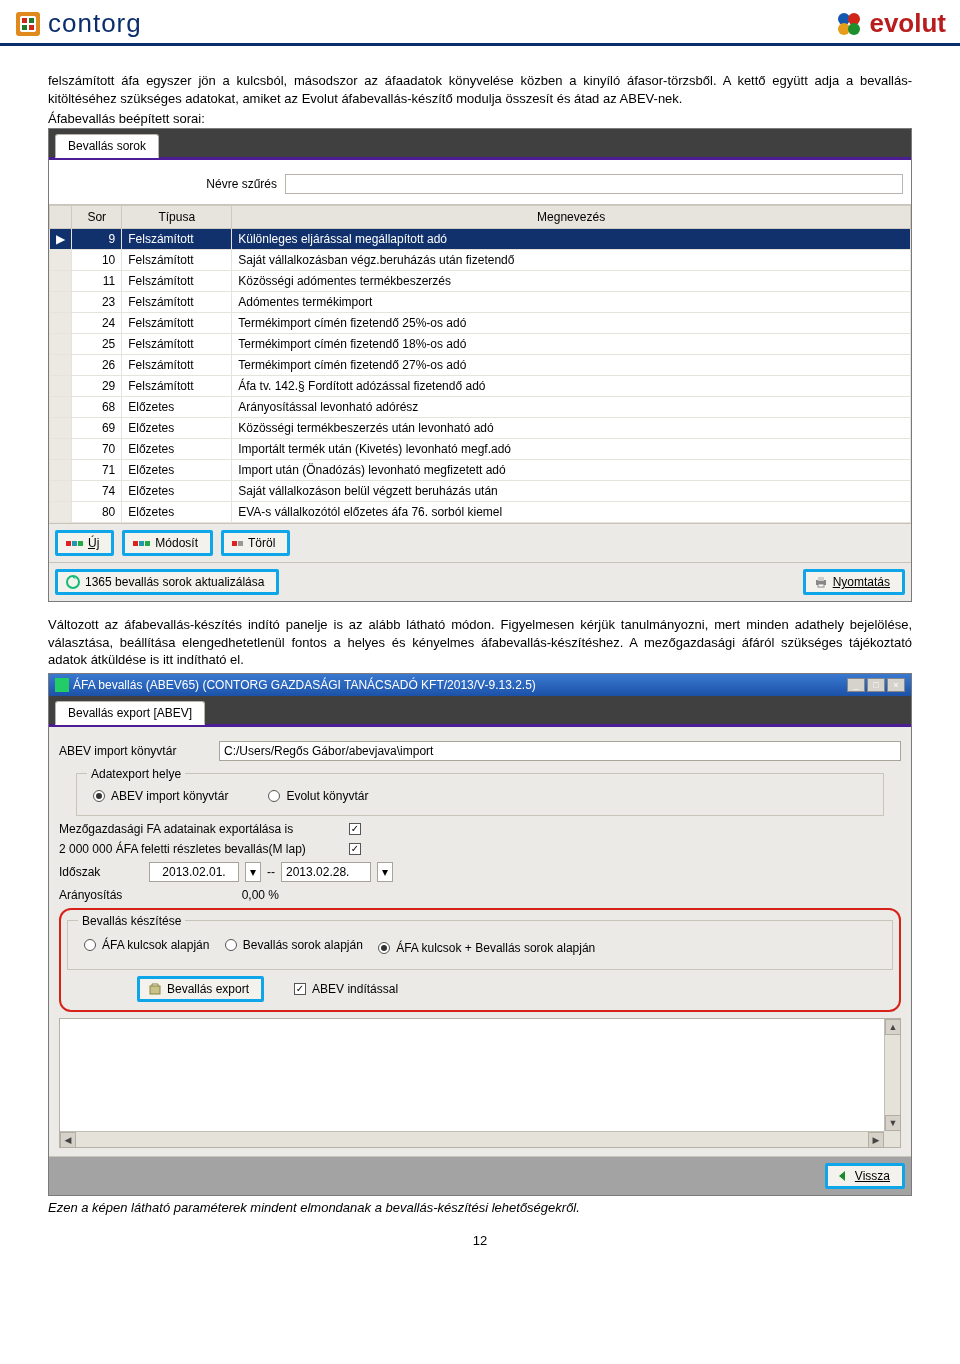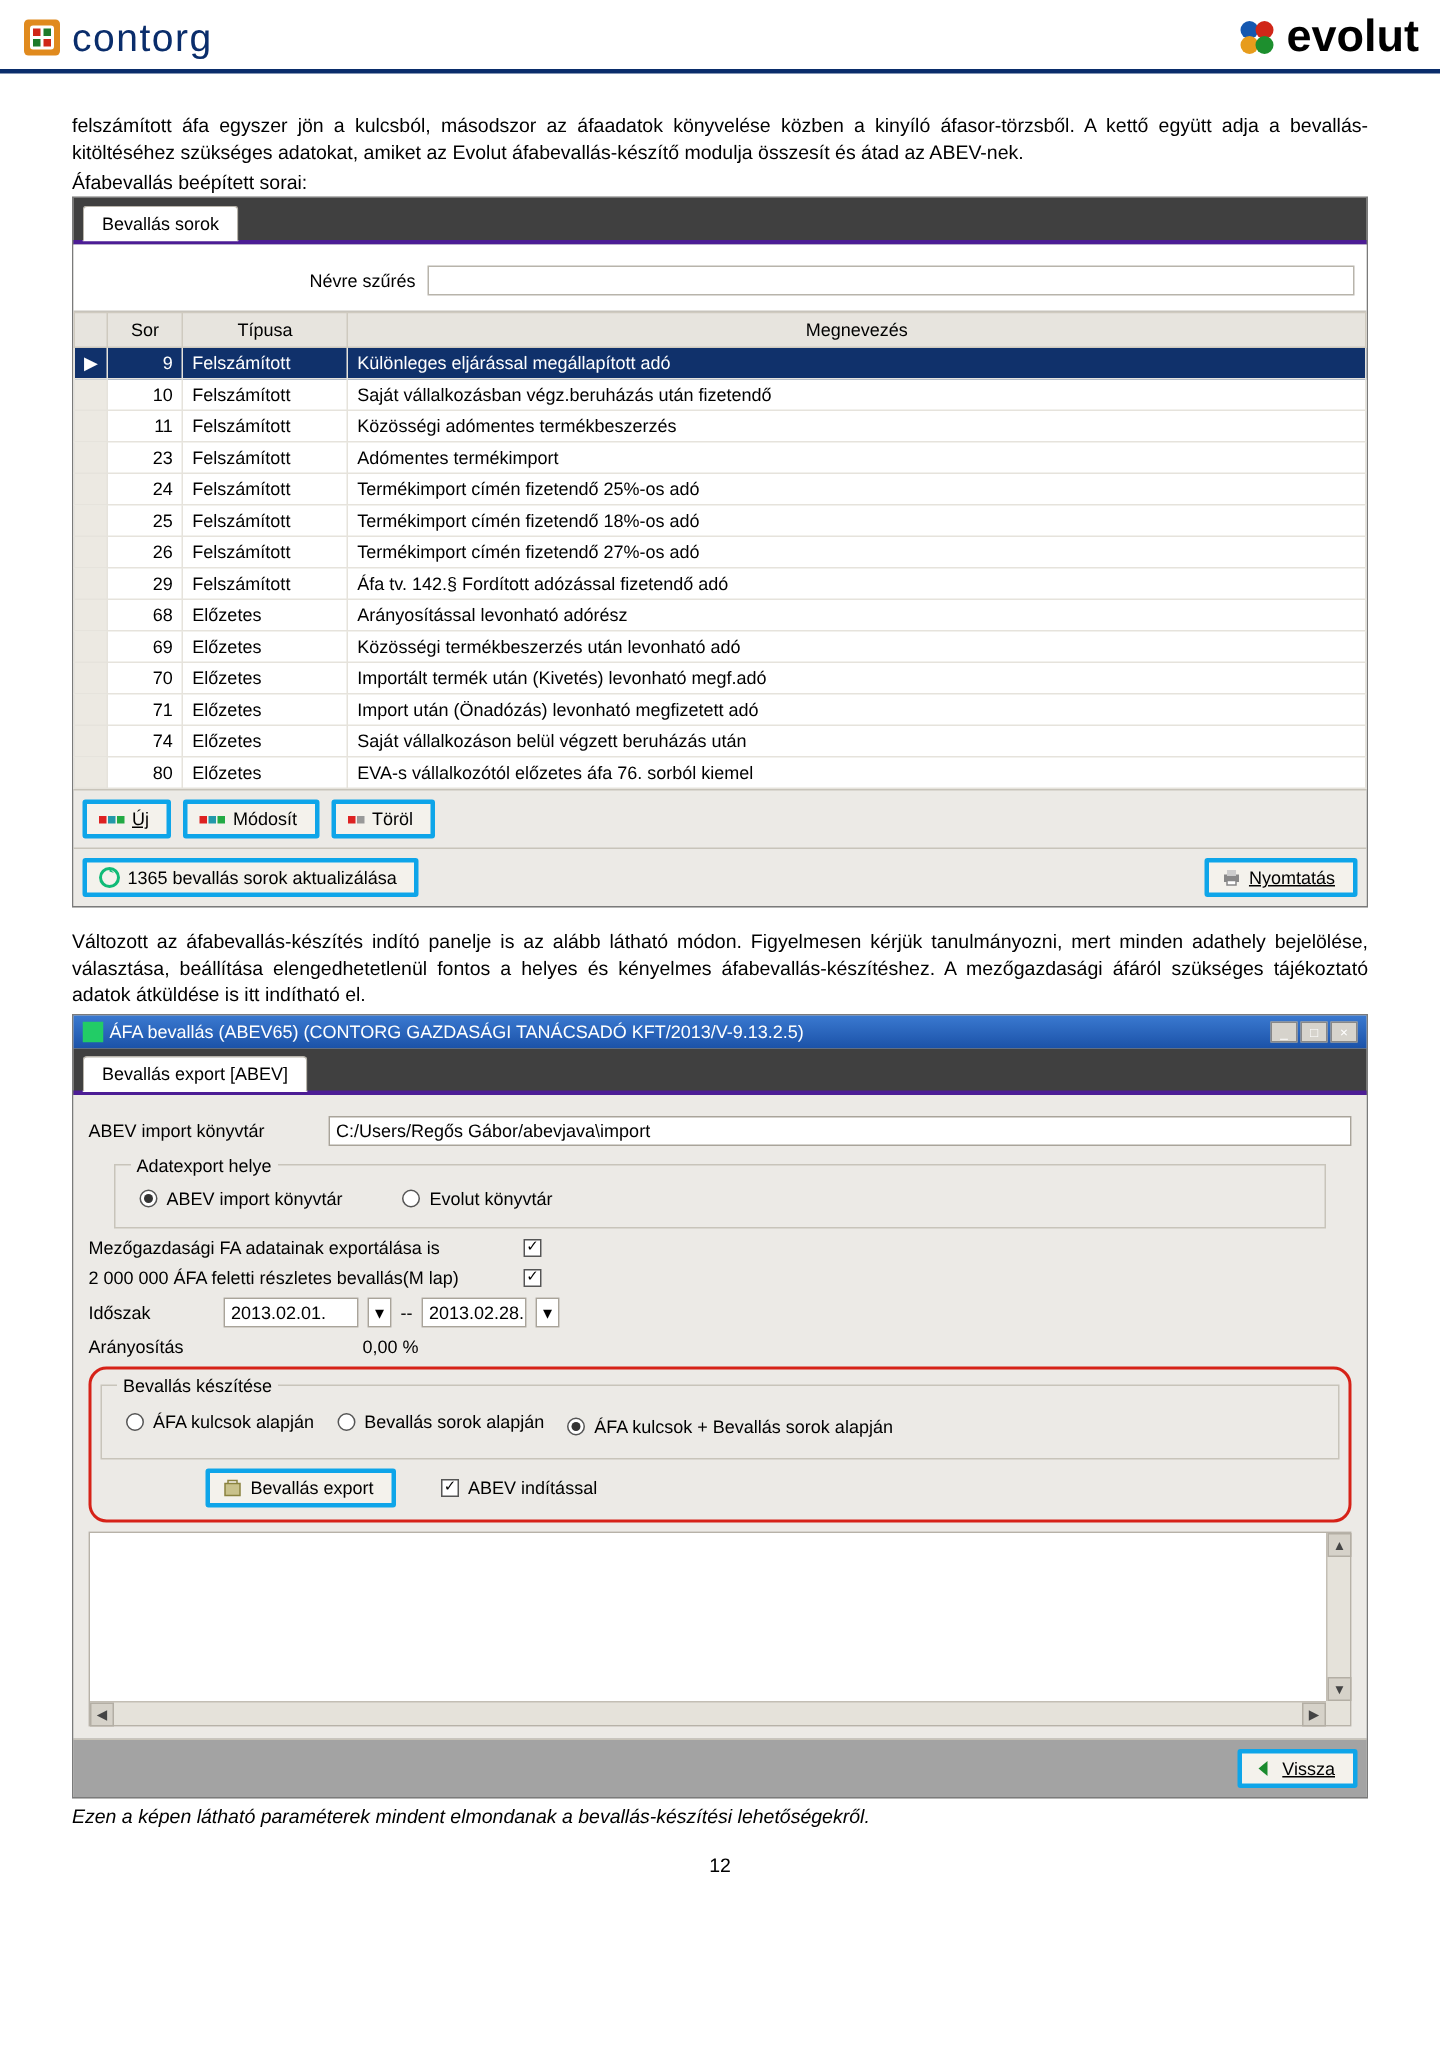--- a/index.html
+++ b/index.html
@@ -27,22 +27,22 @@
     gap: 6px;
   }
   .logo-left svg, .logo-right svg { display:block; }
   .logo-text {
     font-size: 26px;
     letter-spacing: 1px;
     color: #0a2d6b;
     font-weight: normal;
   }
   .logo-text-evolut {
-    font-size: 30px;
-    color: #000000;
+    font-size: 26px;
+    color: #b91c1c;
     font-weight: bold;
     letter-spacing: 0px;
   }
   .para {
     text-align: justify;
     line-height: 1.35;
     margin: 10px 0 4px 0;
   }
   
   .win {
@@ -429,24 +429,24 @@
       <div class="form-row">
         <span style="width:280px;">2 000 000 ÁFA feletti részletes bevallás(M lap)</span>
         <span class="check">
             <span class="cbox">✓</span>
           </span>
       </div>
 
       <div class="form-row">
         <label class="lead" style="width:80px">Időszak</label>
         <span class="dater">
-          <span class="tbox" style="width:90px;text-align:left">2013.02.01.</span>
+          <span class="tbox" style="width:90px;text-align:center">2013.02.01.</span>
           <span class="tbox" style="width:16px;text-align:center;padding:2px 0;">▾</span>
           <span>--</span>
-          <span class="tbox" style="width:70px;text-align:left">2013.02.28.</span>
+          <span class="tbox" style="width:90px;text-align:left">2013.02.28.</span>
           <span class="tbox" style="width:16px;text-align:center;padding:2px 0;">▾</span>
         </span>
       </div>
 
       <div class="form-row">
         <label class="lead" style="width:80px">Arányosítás</label>
         <span style="width:130px;text-align:right">0,00 %</span>
       </div>
 
       <div class="highlight-box">

